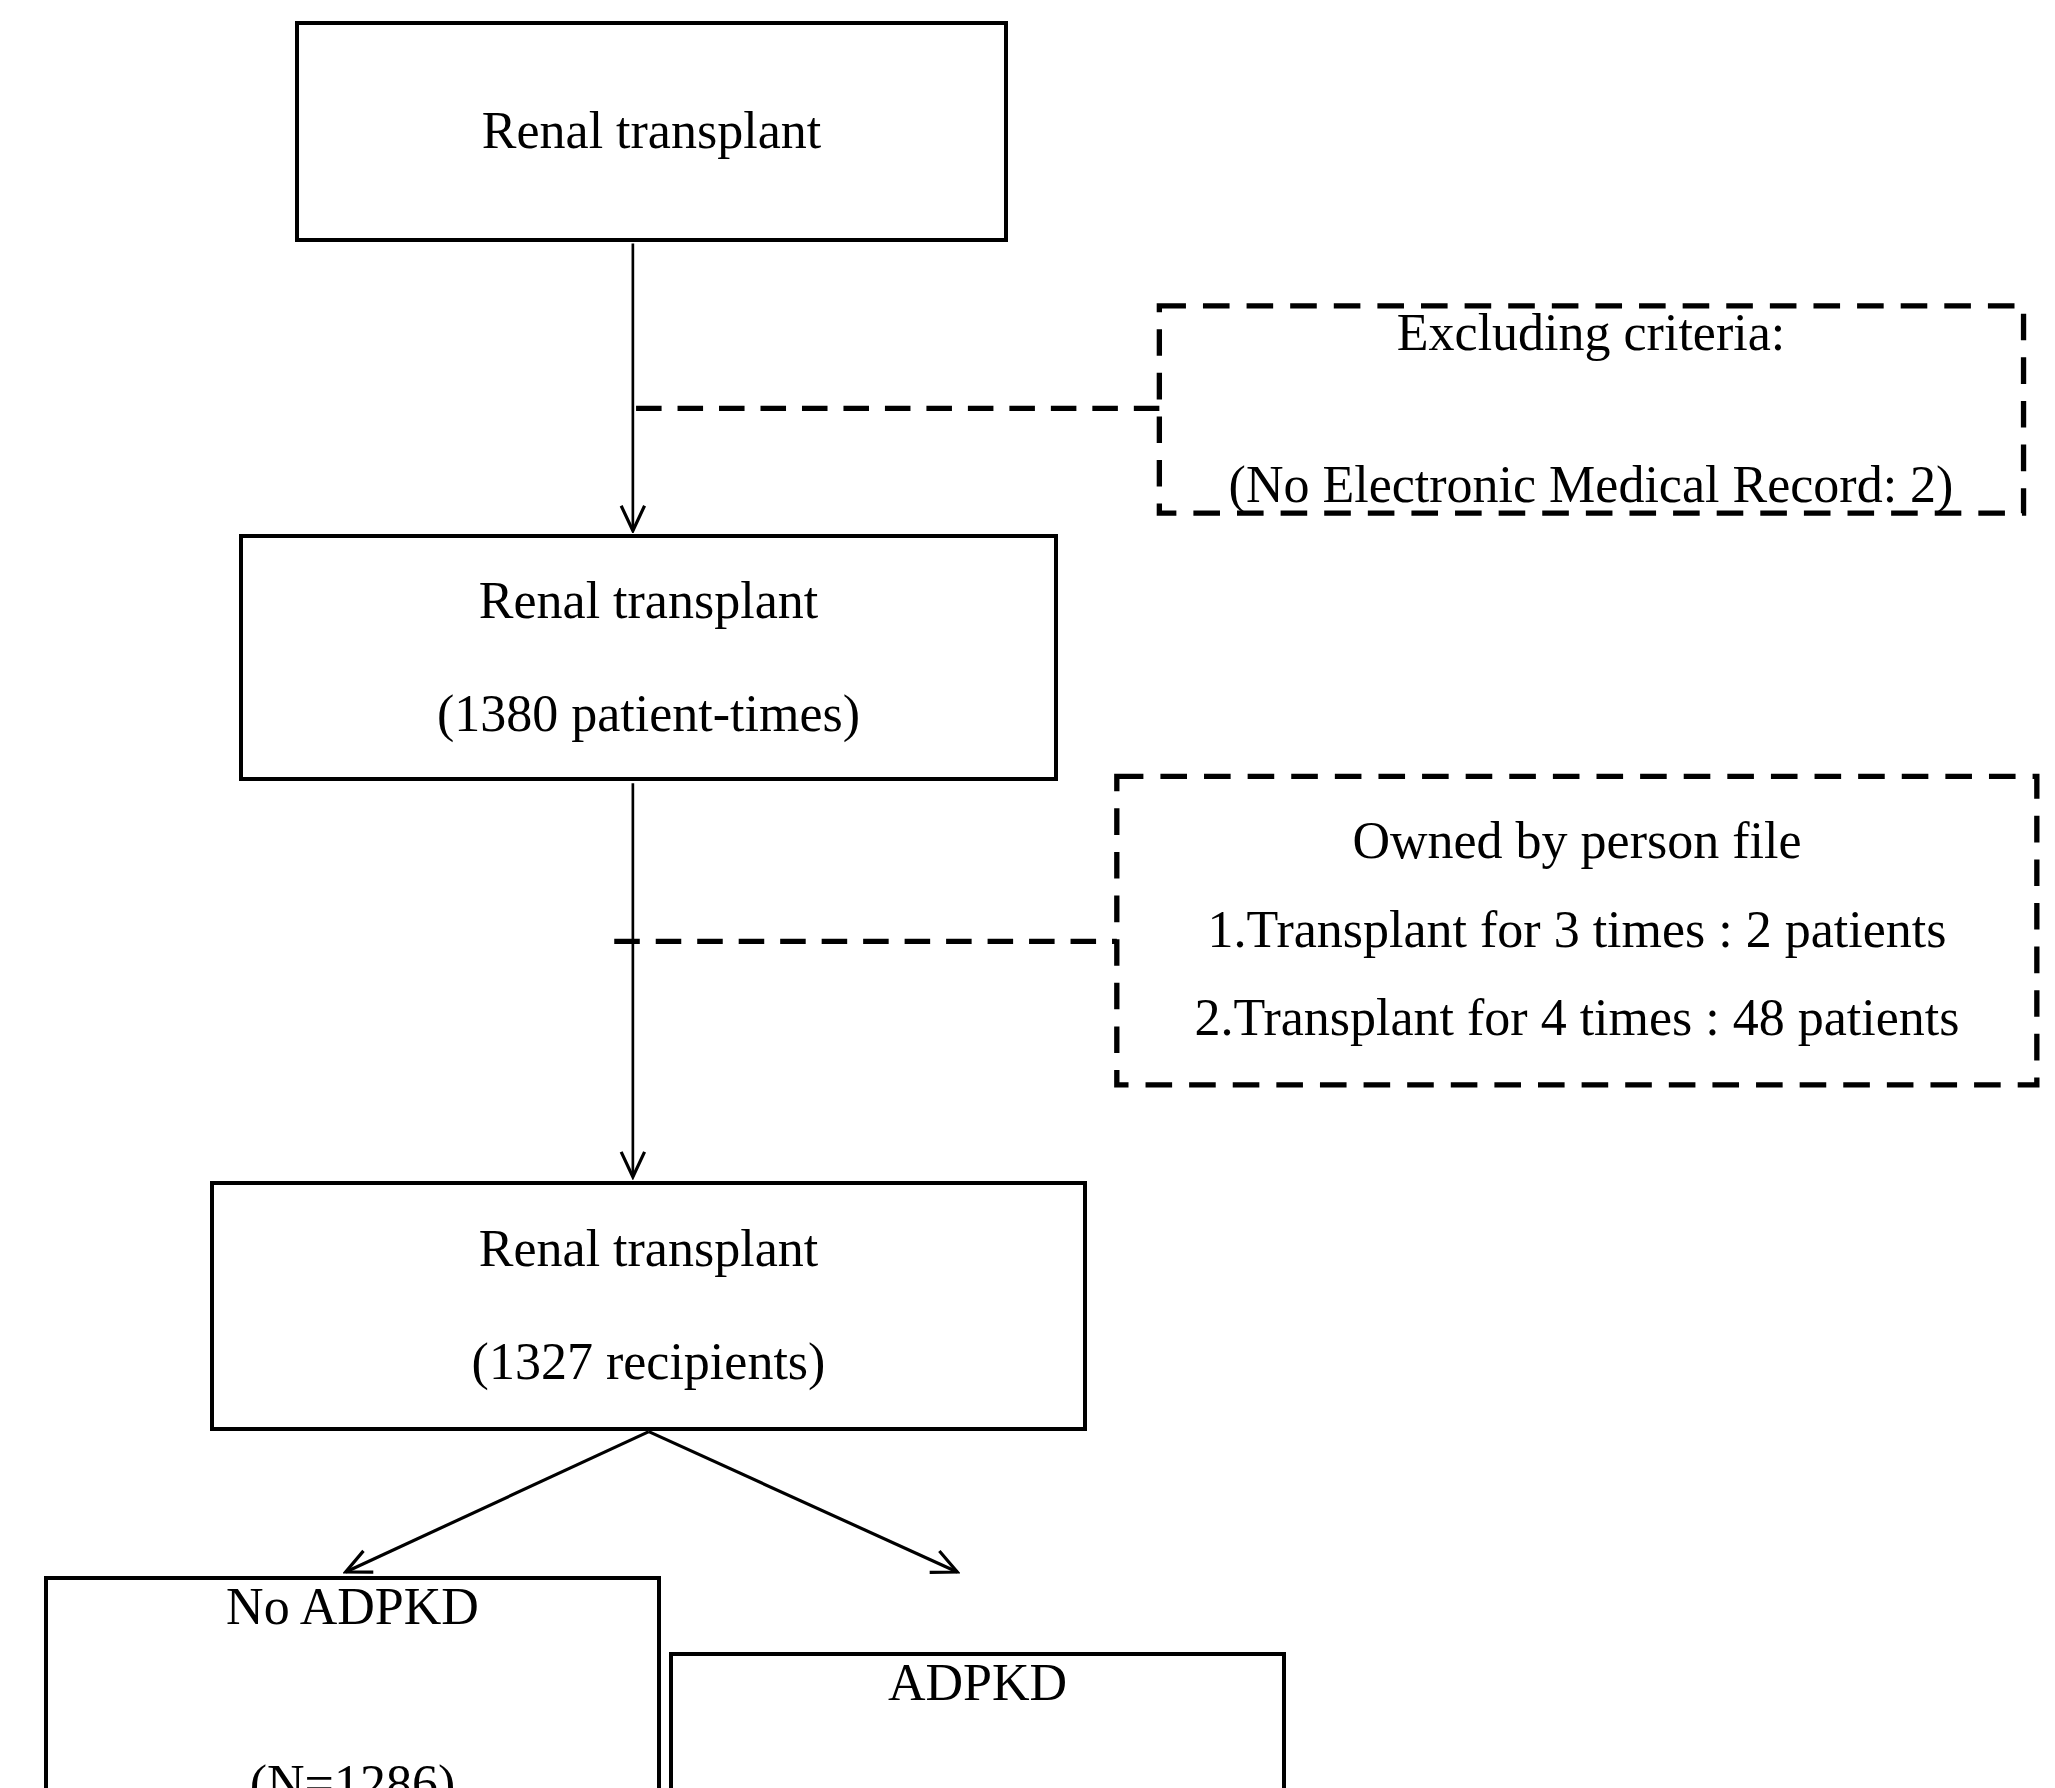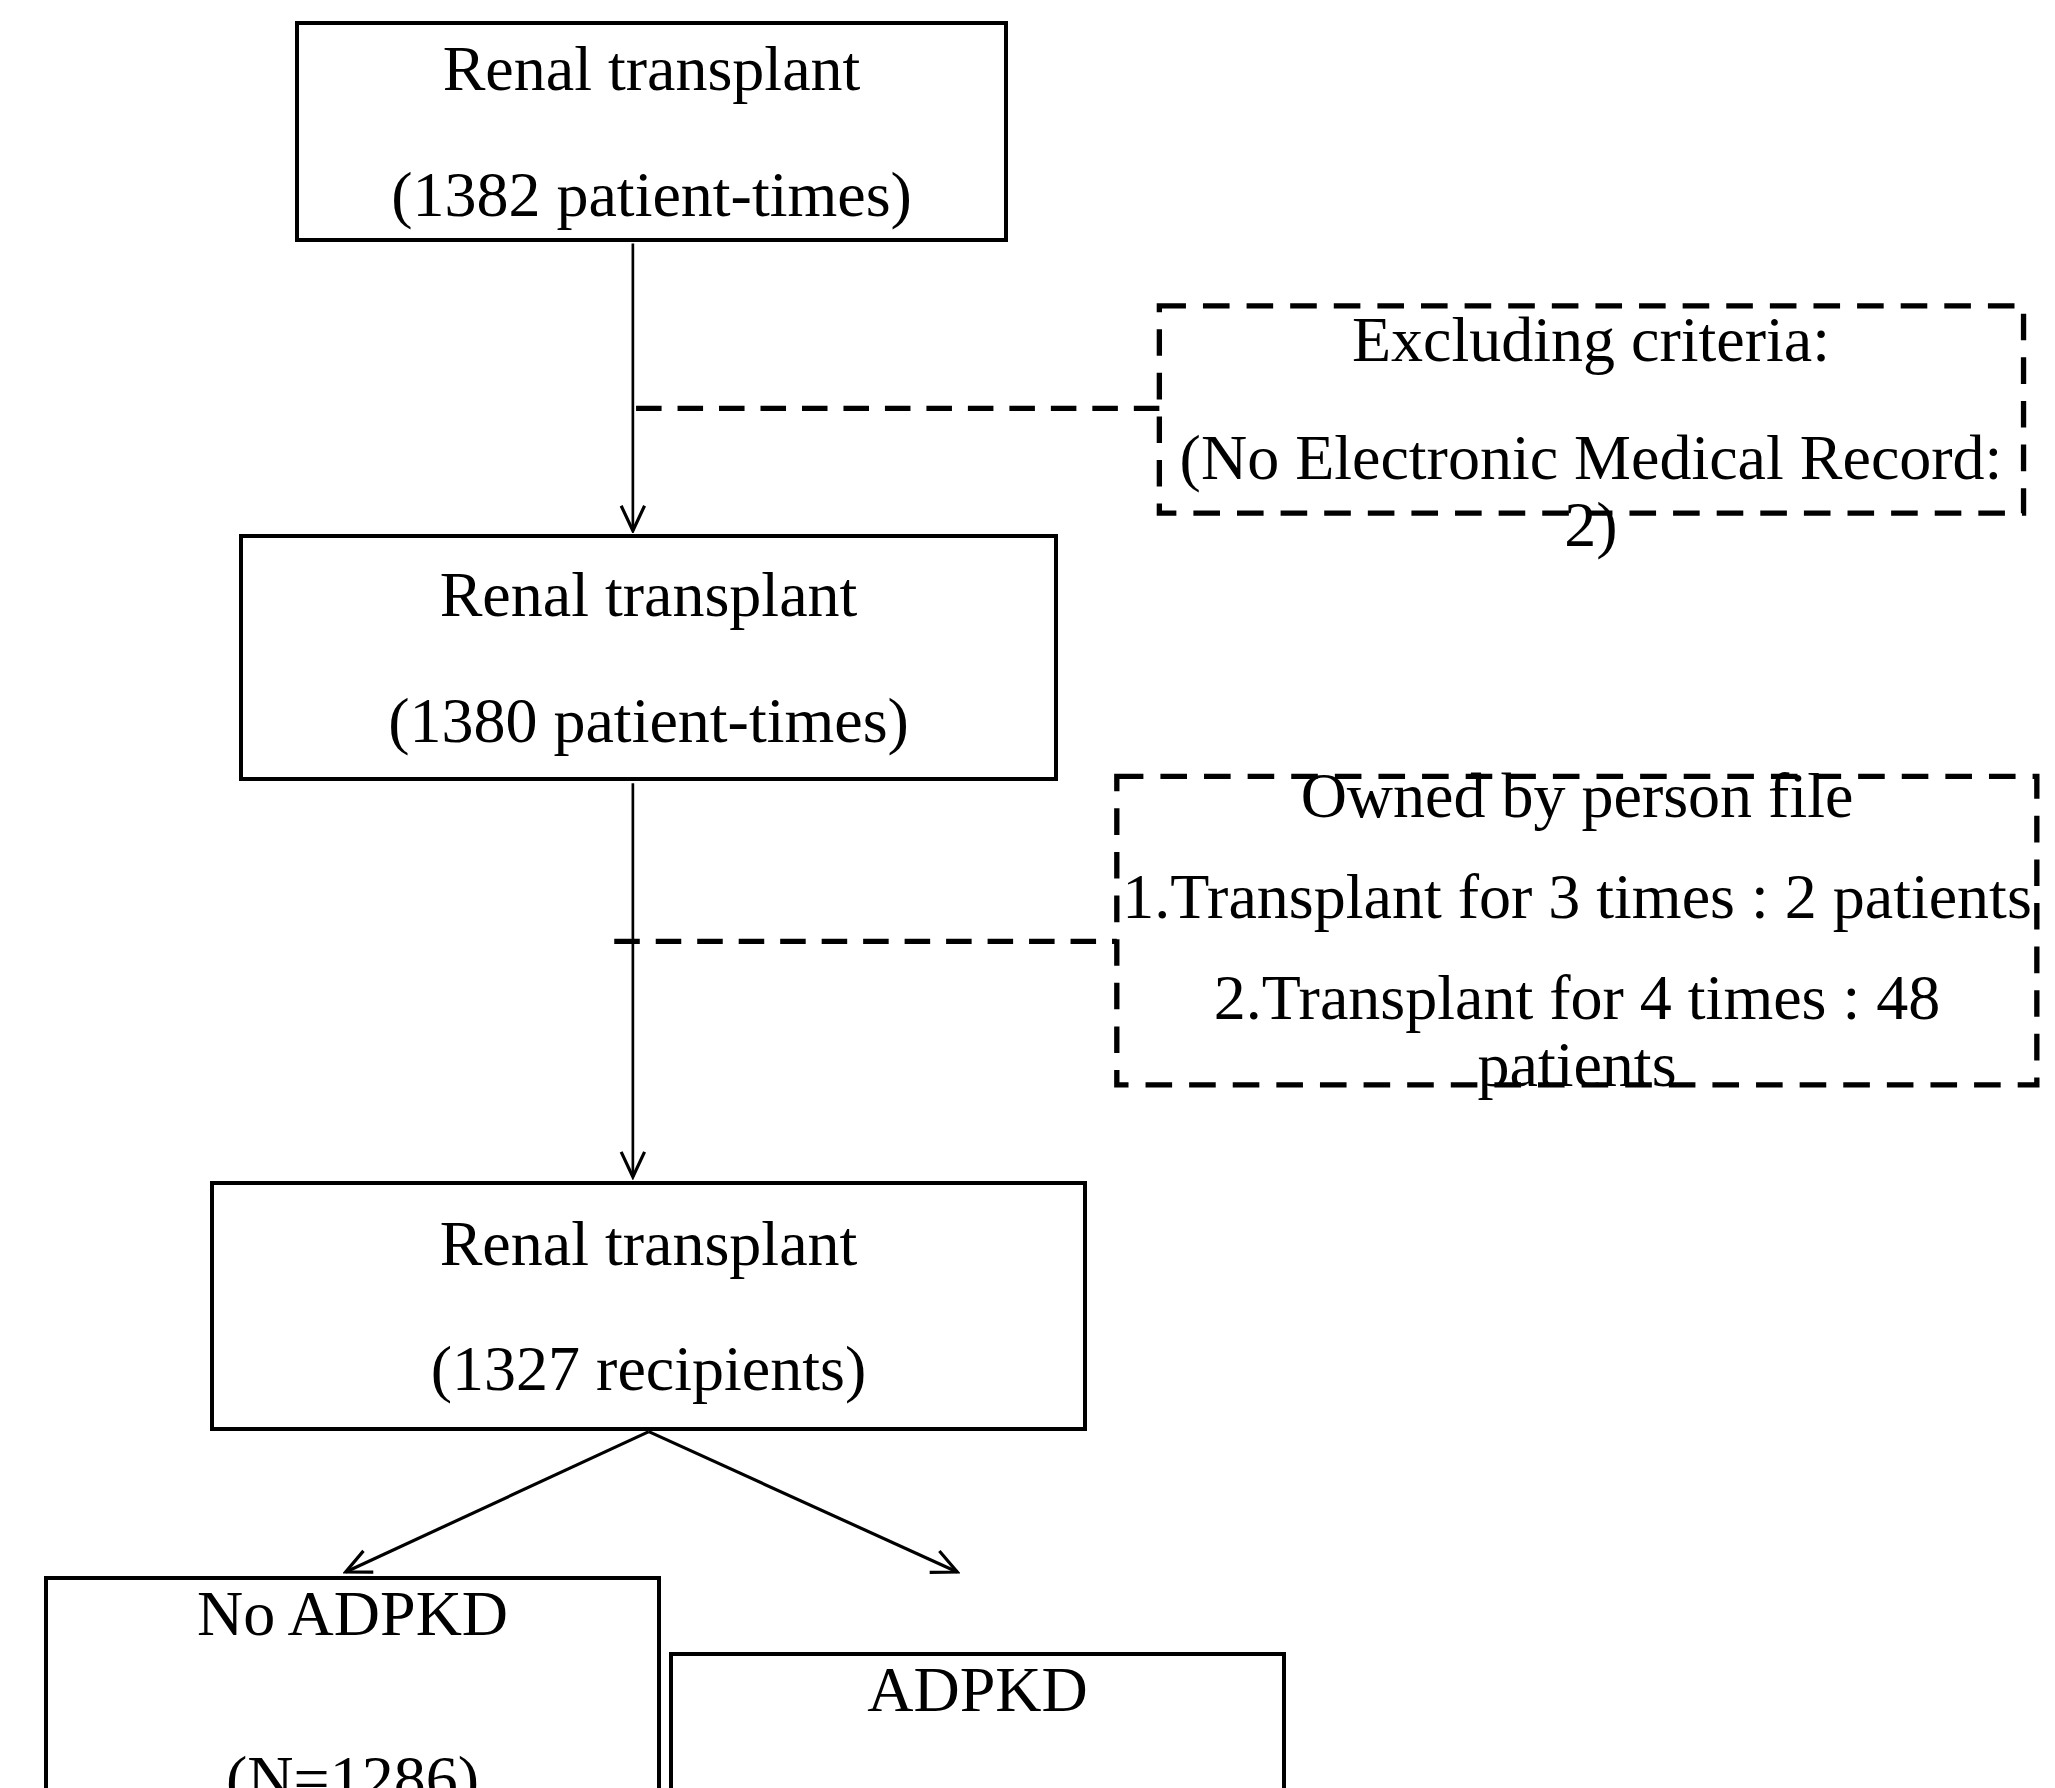--- a/index.html
+++ b/index.html
@@ -23,21 +23,21 @@
     width: 2056px;
     height: 1789px;
   }
   .node {
     position: absolute;
     display: flex;
     flex-direction: column;
     align-items: center;
     justify-content: center;
     text-align: center;
-    font-size: 64px;
+    font-size: 52px;
     line-height: 1.05;
     box-sizing: border-box;
   }
   .node.solid {
     border: 4.3px solid #000000;
     background: #ffffff;
   }
   .node.dashed-overlay {
     border: none;           
     background: transparent;
@@ -77,21 +77,20 @@
 
     <line x1="1220" y1="2692" x2="650" y2="2956" stroke="#000000" stroke-width="6" marker-end="url(#openArrow)"></line>
     <line x1="1220" y1="2692" x2="1800" y2="2956" stroke="#000000" stroke-width="6" marker-end="url(#openArrow)"></line>
 
     <rect x="2180" y="575" width="1625" height="390" fill="none" stroke="#000000" stroke-width="10" stroke-dasharray="50 32"></rect>
     <rect x="2100" y="1460" width="1730" height="580" fill="none" stroke="#000000" stroke-width="10" stroke-dasharray="50 32"></rect>
   </svg>
 
   <div class="node solid gap-wide box-rt1">
     <div>Renal transplant</div>
-    <div>(1382 patient-times)</div>
   </div>
 
   <div class="node dashed-overlay gap-mid box-excl1">
     <div>Excluding criteria:</div>
     <div>(No Electronic Medical Record: 2)</div>
   </div>
 
   <div class="node solid gap-wide box-rt2">
     <div>Renal transplant</div>
     <div>(1380 patient-times)</div>

